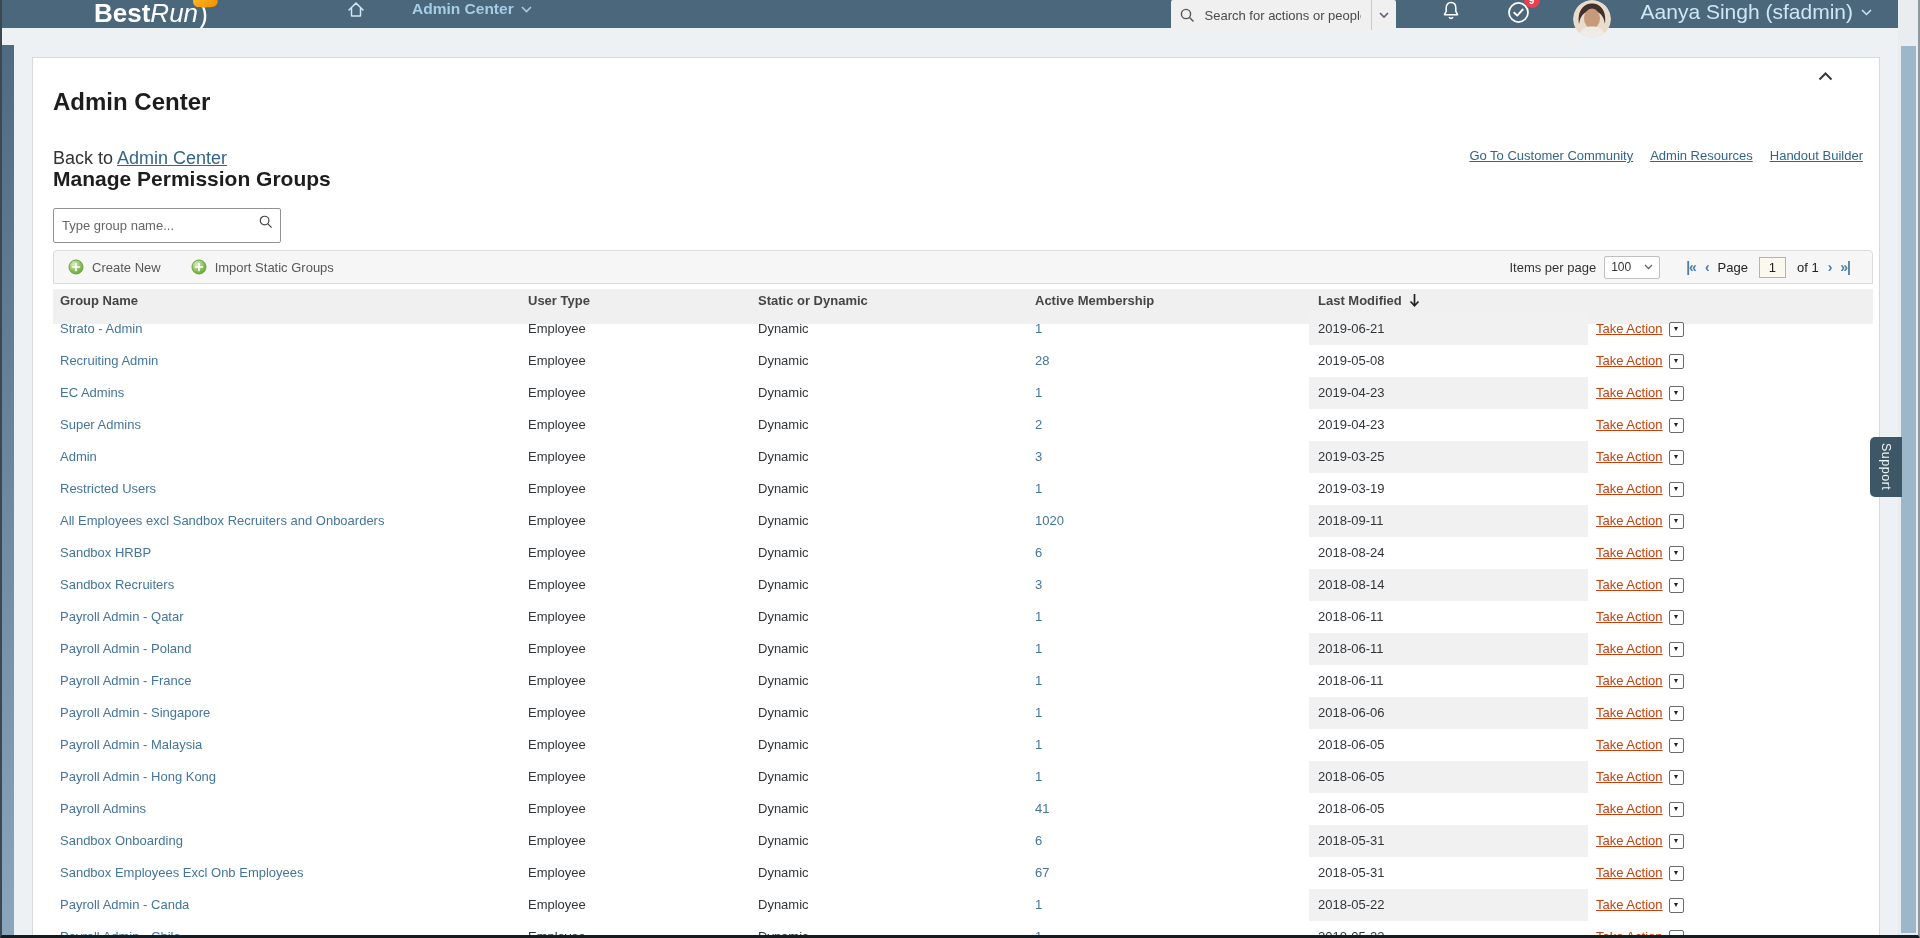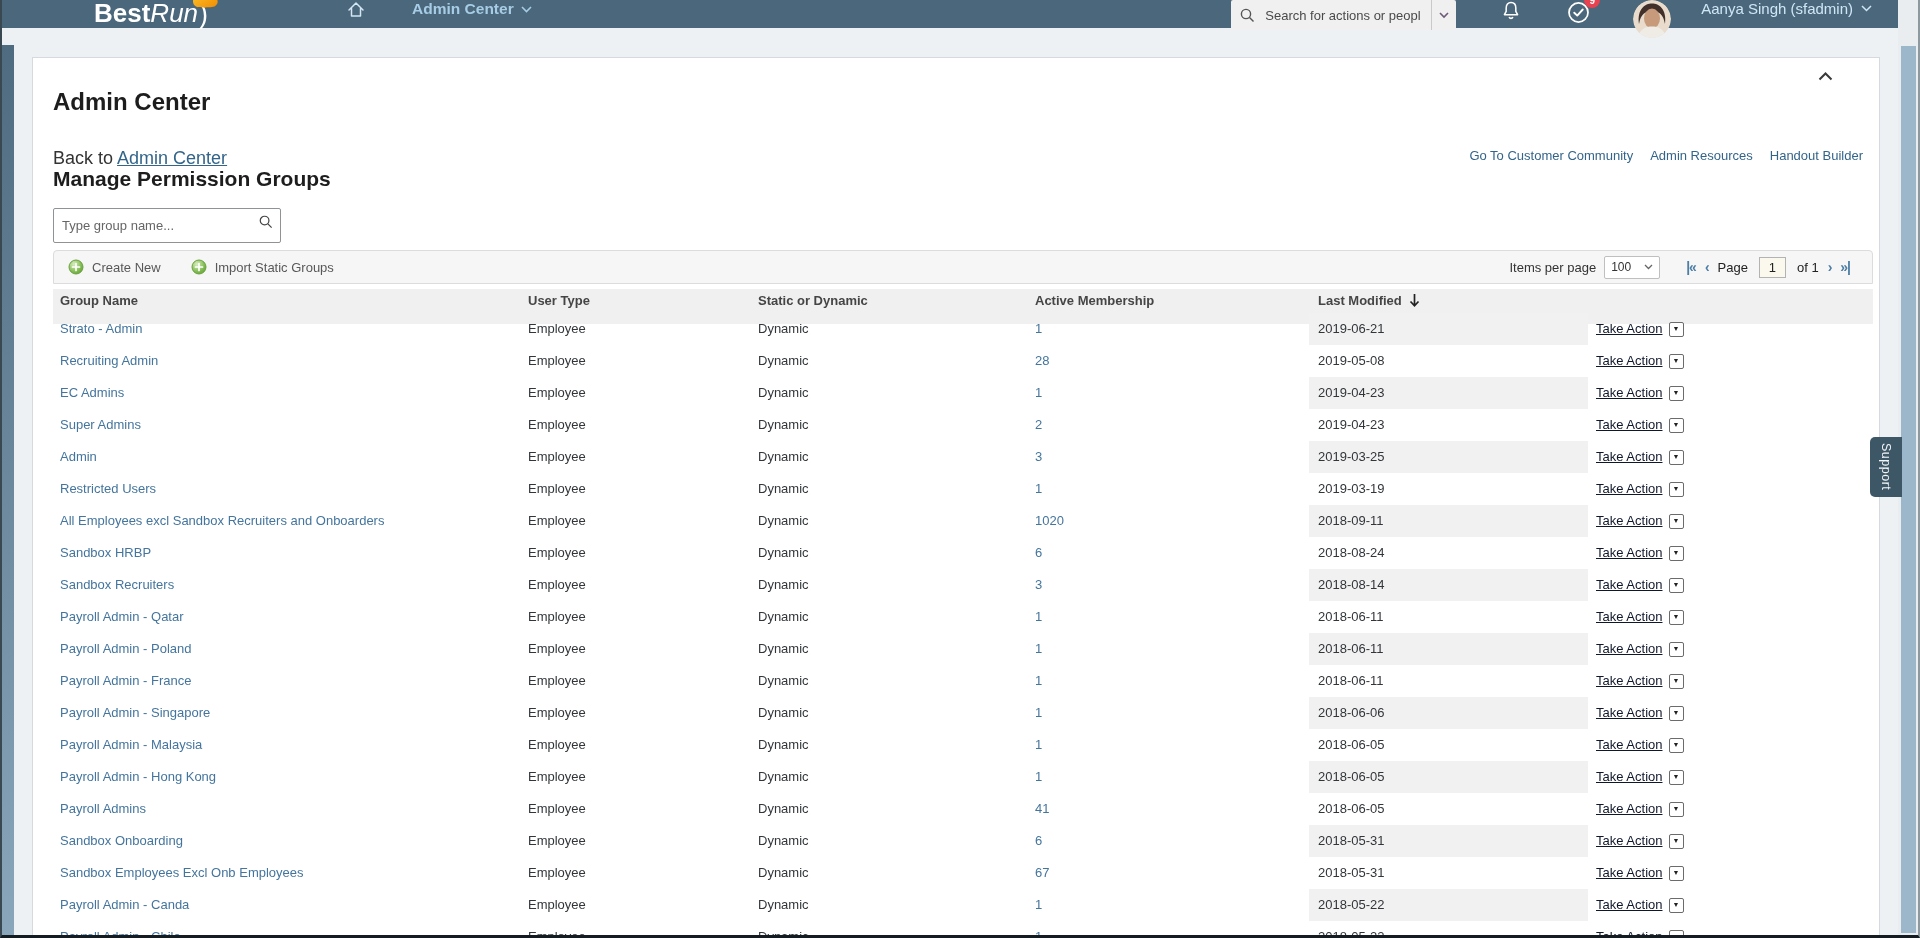--- a/index.html
+++ b/index.html
@@ -33,31 +33,31 @@
   .search-box input{border:none;outline:none;background:transparent;font-size:13px;color:#333;width:160px;
     font-family:"Liberation Sans",sans-serif;}
   .search-box input::placeholder{color:#4a4a4a;opacity:1;}
   .search-dd{width:25px;height:30px;background:#f0f0f0;border-left:1px solid #c9c9c9;border-radius:0 2px 2px 0;
     display:flex;align-items:center;justify-content:center;cursor:pointer;}
   .icon-btn{position:relative;margin-left:24px;cursor:pointer;display:flex;align-items:center;}
   .badge{position:absolute;top:-8px;right:-9px;min-width:16px;height:16px;border-radius:8px;background:#e8414f;
     color:#fff;font-size:10px;font-weight:700;display:flex;align-items:center;justify-content:center;padding:0 3px;}
   .avatar{margin-left:22px;width:38px;height:38px;border-radius:50%;overflow:hidden;flex:0 0 auto;cursor:pointer;}
   .user-menu{display:flex;align-items:center;gap:8px;margin-left:10px;margin-right:46px;cursor:pointer;}
-  .user-menu .n{color:#cfe6f5;font-size:15px;}
+  .user-menu .n{color:#cfe6f5;font-size:21px;}
 
   
   .card{position:absolute;left:30px;top:57px;width:1848px;bottom:0;background:#fff;
     border:1px solid #d6dade;border-bottom:none;overflow:hidden;z-index:10;}
   .collapse{position:absolute;top:12px;right:44px;cursor:pointer;padding:2px;}
   .h1{position:absolute;left:20px;top:30px;font-size:24px;font-weight:700;color:#1d1d1d;}
   .backrow{position:absolute;left:20px;top:90px;font-size:18px;color:#333;}
   .backrow a{color:#33658a;text-decoration:underline;cursor:pointer;}
   .toplinks{position:absolute;right:16px;top:90px;font-size:13px;display:flex;gap:17px;}
-  .toplinks a{color:#33658a;cursor:pointer;white-space:nowrap;}
+  .toplinks a{color:#33658a;text-decoration:underline;cursor:pointer;white-space:nowrap;}
   .h2{position:absolute;left:20px;top:107px;font-size:21px;font-weight:700;color:#1d1d1d;line-height:28px;}
   .filter{position:absolute;left:20px;top:150px;width:228px;height:35px;}
   .filter input{width:100%;height:100%;border:1px solid #8f9396;border-radius:2px;padding:0 30px 0 8px;
     font-size:13px;color:#333;outline:none;font-family:"Liberation Sans",sans-serif;}
   .filter input::placeholder{color:#666;opacity:1;}
   .filter .mag{position:absolute;right:7px;top:6px;}
 
   
   .toolbar{position:absolute;left:20px;right:6px;top:192px;height:34px;background:#f6f6f6;
     border:1px solid #dcdcdc;border-radius:4px 4px 0 0;display:flex;align-items:center;padding:0 22px 0 14px;}
@@ -77,21 +77,21 @@
   
   .thead{position:absolute;left:20px;right:6px;top:231px;height:35px;background:#f0f0f0;}
   .thead span{position:absolute;top:0;line-height:24px;font-size:13px;font-weight:700;color:#454545;white-space:nowrap;}
   .thead .sort{position:absolute;top:4px;}
   .tbody{position:absolute;left:20px;right:6px;top:255px;}
   .trow{position:relative;height:32px;}
   .zebra{position:absolute;left:1256px;width:279px;top:0;bottom:0;background:#f1f1f1;}
   .cell{position:absolute;top:0;line-height:32px;font-size:13px;color:#32363a;white-space:nowrap;z-index:1;}
   .lnk{color:#44759d;cursor:pointer;}
   .c1{left:7px;}.c2{left:475px;}.c3{left:705px;}.c4{left:982px;}.c5{left:1265px;}.c6{left:1543px;display:flex;align-items:center;height:32px;}
-  .ta-lnk{color:#0f172a;text-decoration:underline;font-size:13px;cursor:pointer;}
+  .ta-lnk{color:#c2410c;text-decoration:underline;font-size:13px;cursor:pointer;}
   .ta-icon{width:15px;height:15px;border:1px solid #6b6b6b;border-radius:2px;background:#fff;color:#222;
     font-size:7px;display:inline-flex;align-items:center;justify-content:center;margin-left:6px;cursor:pointer;}
   svg{display:block;}
 </style>
 </head>
 <body>
 
 <svg width="0" height="0" style="position:absolute">
   <defs>
     <radialGradient id="plusGrad" cx="35%" cy="30%" r="80%">

